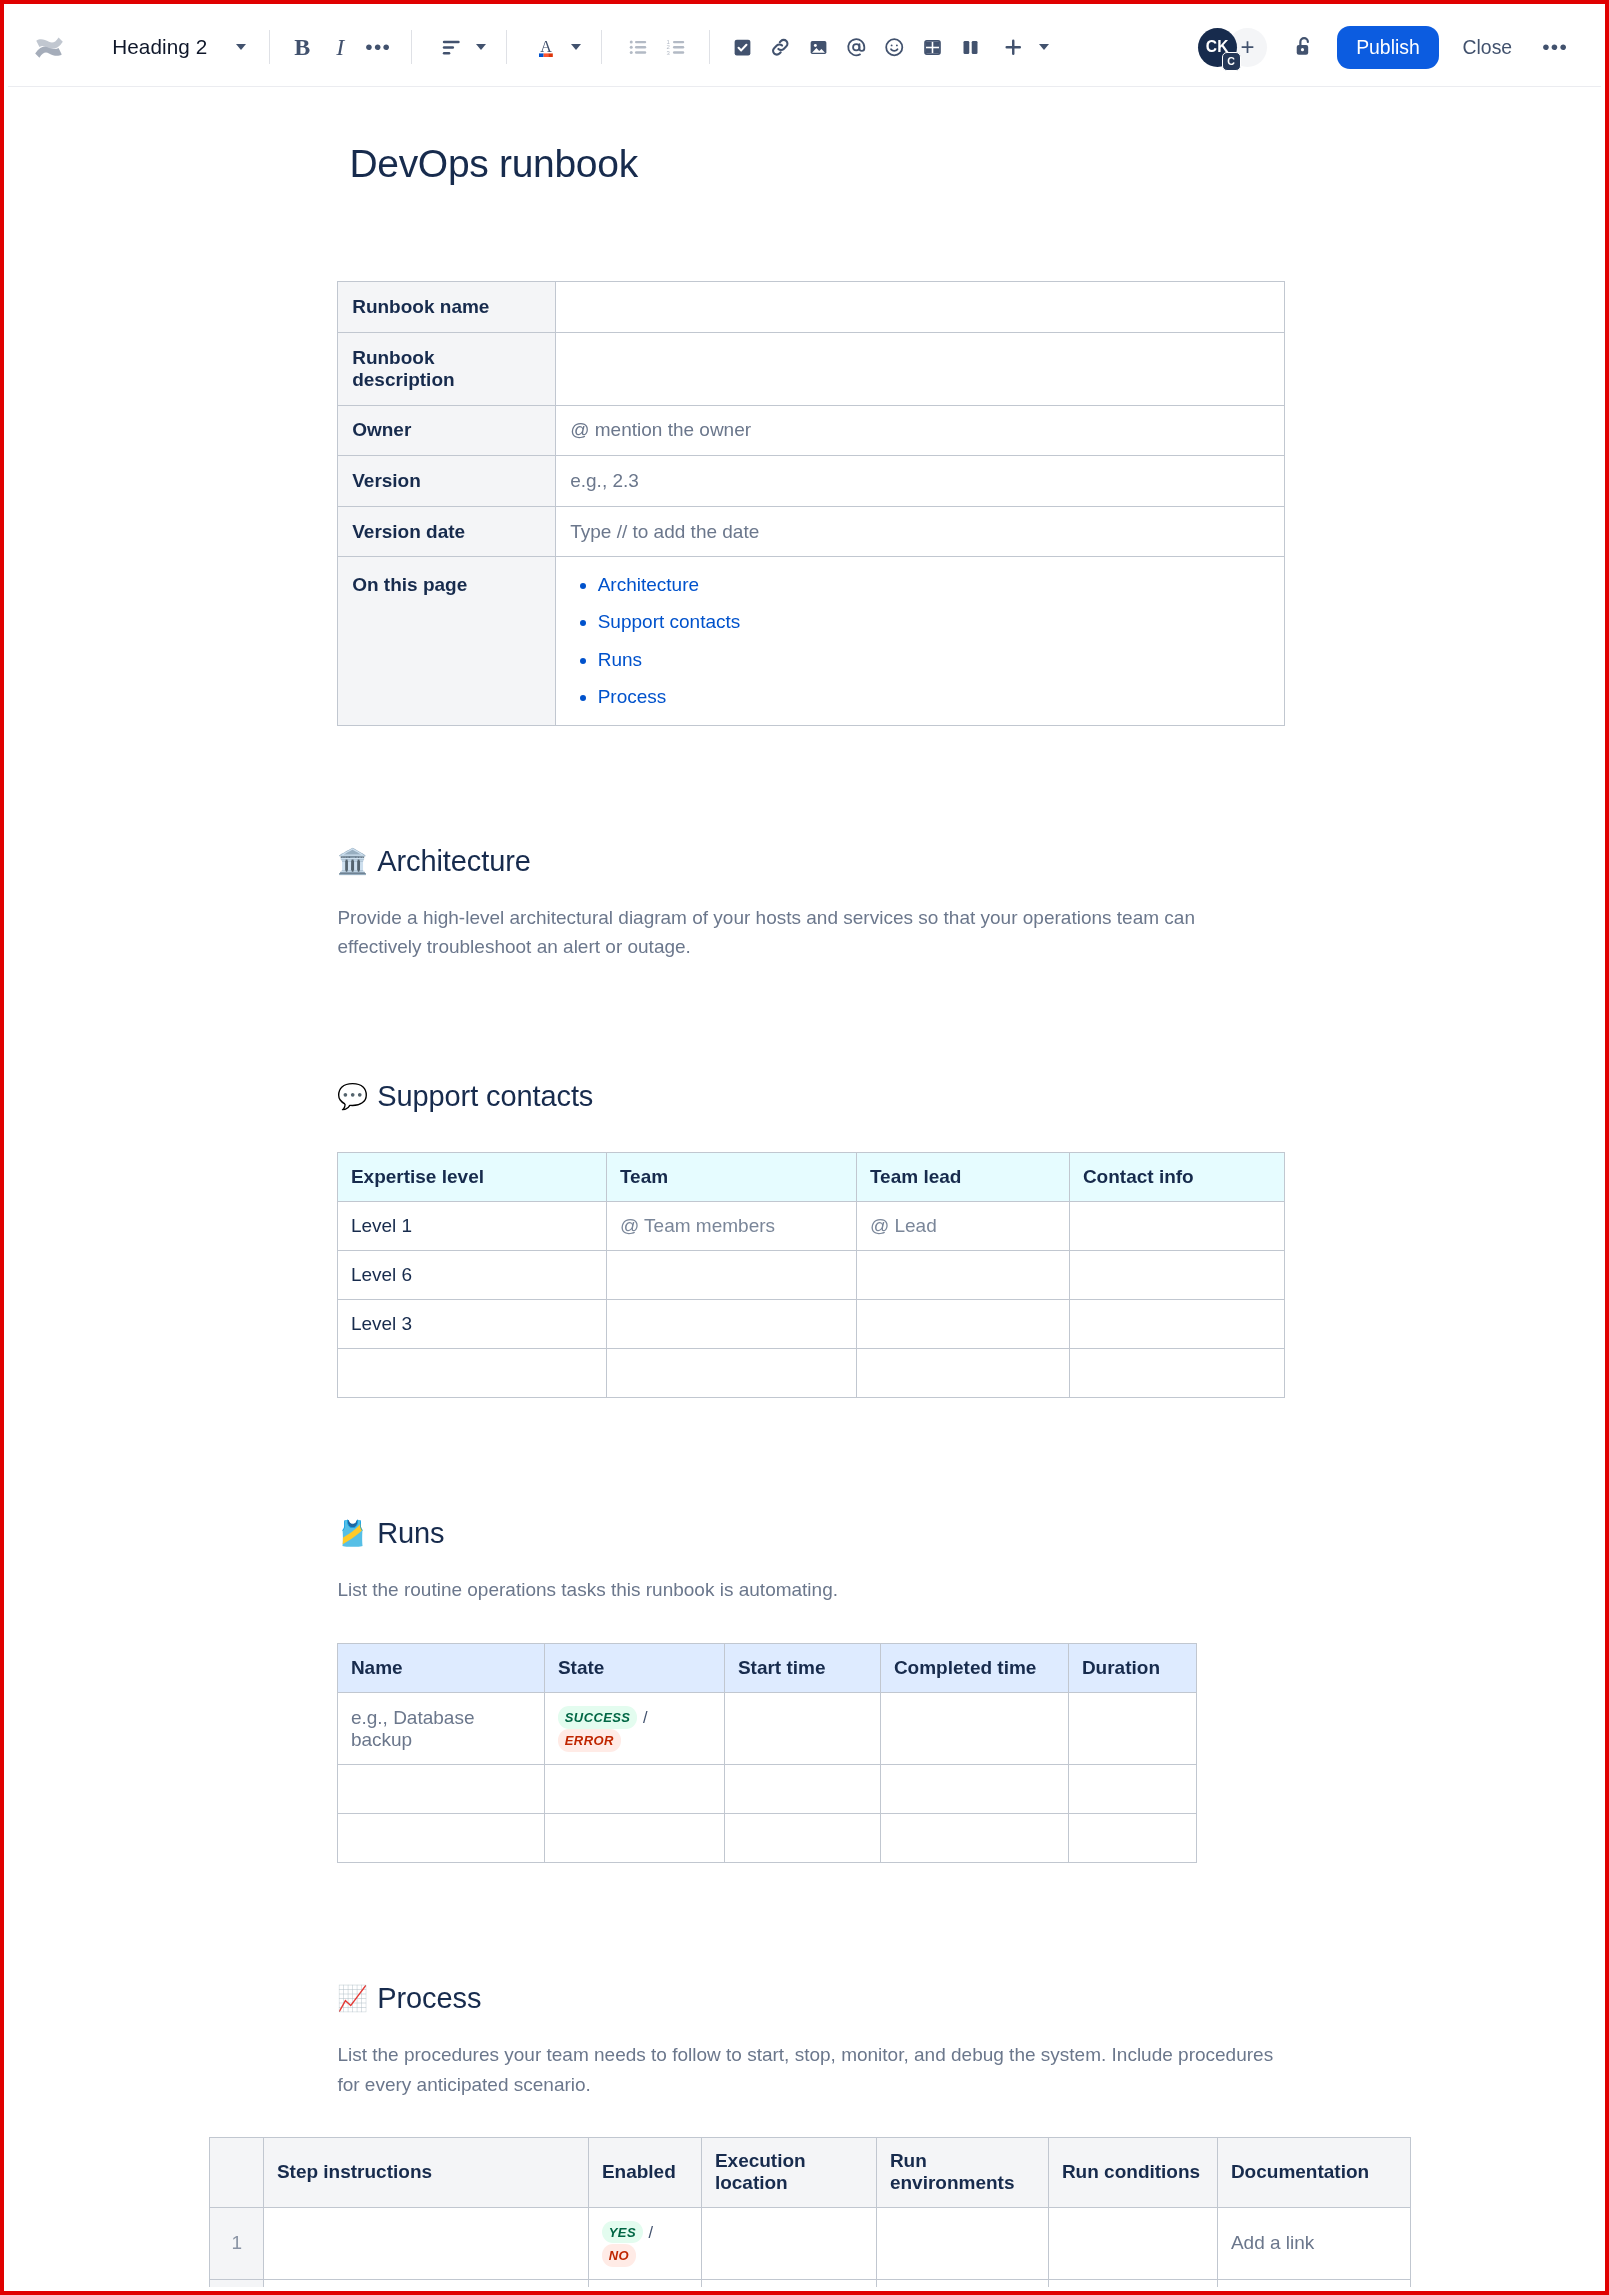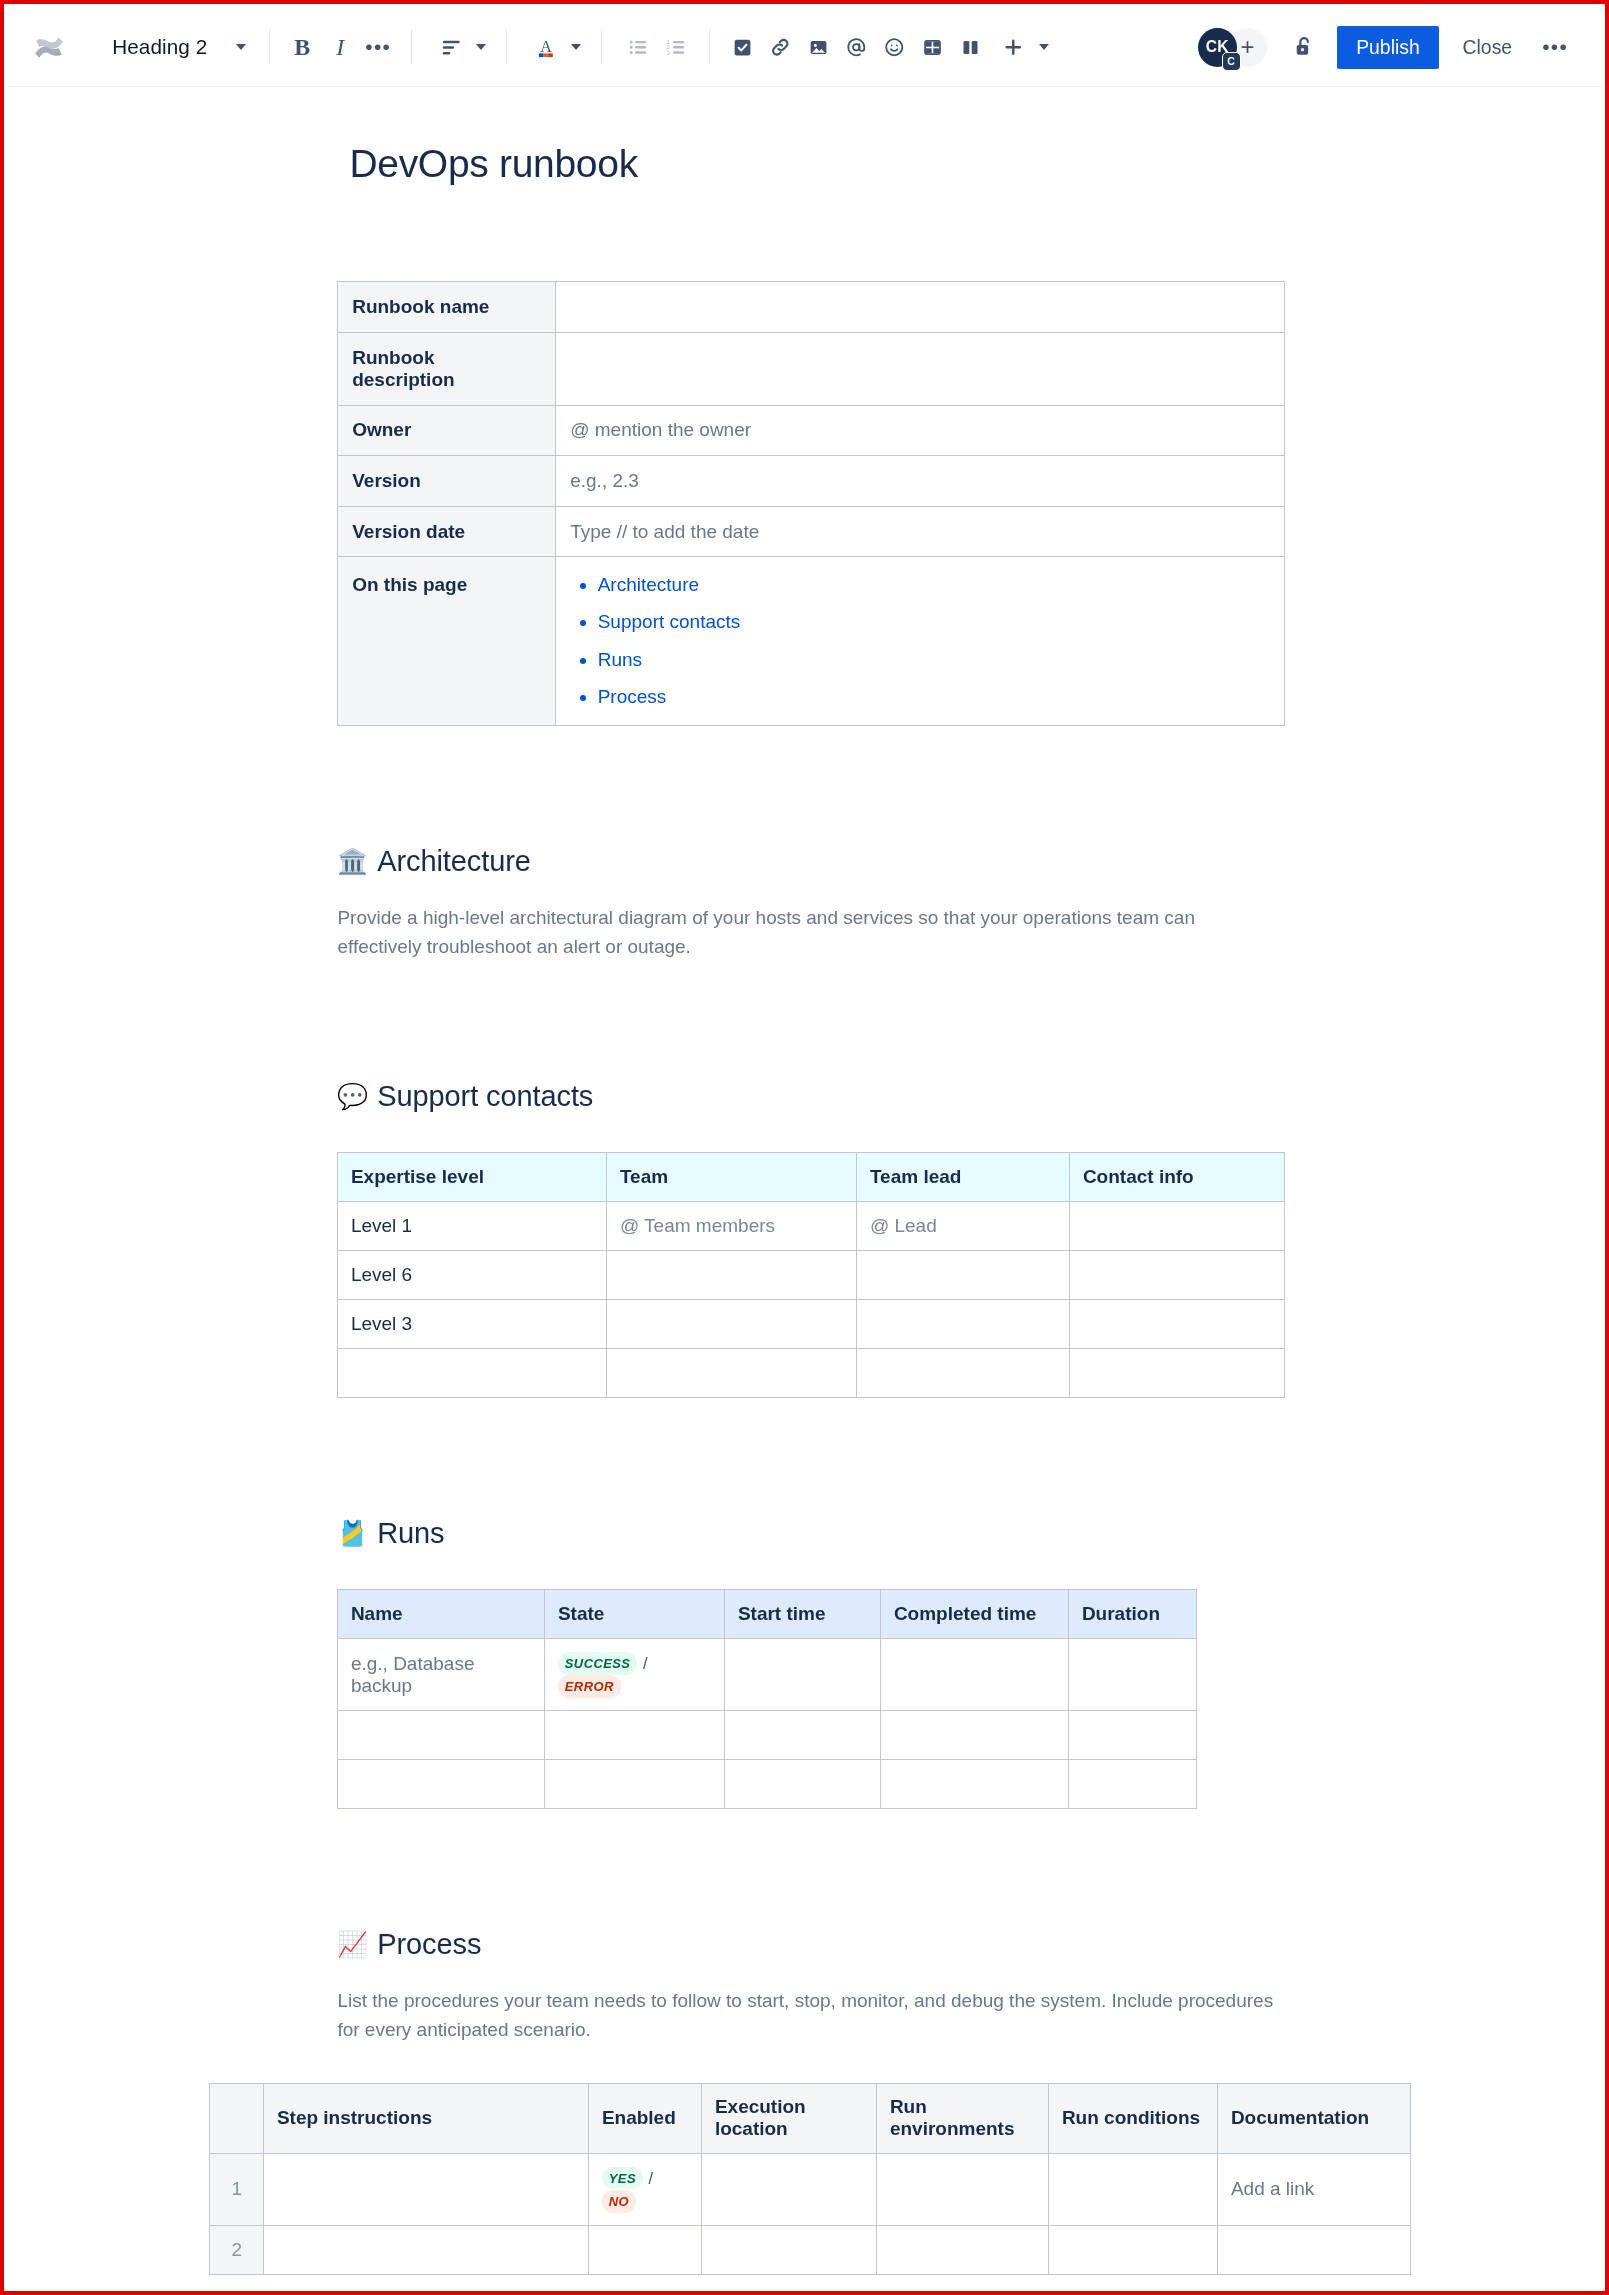--- a/index.html
+++ b/index.html
@@ -71,21 +71,21 @@
   }
   .avatar-add {
     width: 39px; height: 39px; border-radius: 50%;
     background: #f4f5f7; color: #42526e;
     display:flex; align-items:center; justify-content:center;
     font-size: 24px; margin-left: -8.8px; z-index: 1;
   }
   .lock-btn { width: 40px; height: 40px; display:flex; align-items:center; justify-content:center; margin-right: 13.8px; cursor:pointer;}
   .publish-btn {
     background: #0c5ce0; color: #ffffff;
-    font-size: 19.4px; border: none; border-radius: 2px;
+    font-size: 19.4px; border: none; border-radius: 13px;
     padding: 0 19px; height: 43px; cursor: pointer;
     font-family: "Liberation Sans", sans-serif;
   }
   .close-btn {
     background: transparent; border: none; color: #42526e;
     font-size: 19.4px; padding: 0 15px; height: 43px; cursor: pointer; margin-left: 8.8px;
     font-family: "Liberation Sans", sans-serif;
   }
   .more-btn { color:#42526e; font-size: 21px; padding: 0 10px; cursor:pointer; line-height: .4; letter-spacing: 1.3px; margin-left: 5px;}
 
@@ -451,20 +451,21 @@
         </table>
       </div>
 
       <div class="spacer-xl"></div>
 
       <div class="sec-wrap">
         <h2 class="sec">
           <span class="sec-emoji">🎽</span>
           <span>Runs</span>
         </h2>
+        <p class="sec-desc">List the routine operations tasks this runbook is automating.</p>
 
         <table class="t-runs">
           <thead>
             <tr>
               <th style="width:207px">Name</th>
               <th style="width:180px">State</th>
               <th style="width:156px">Start time</th>
               <th style="width:188px">Completed time</th>
               <th>Duration</th>
             </tr>

